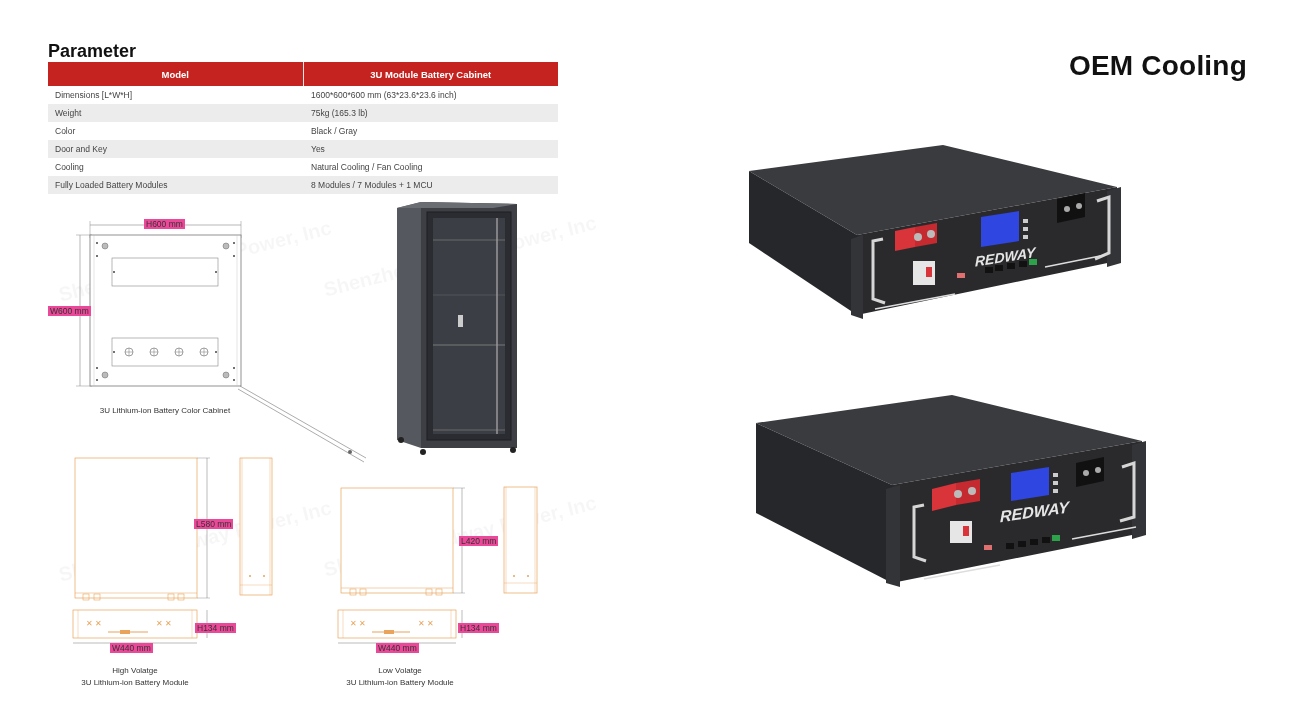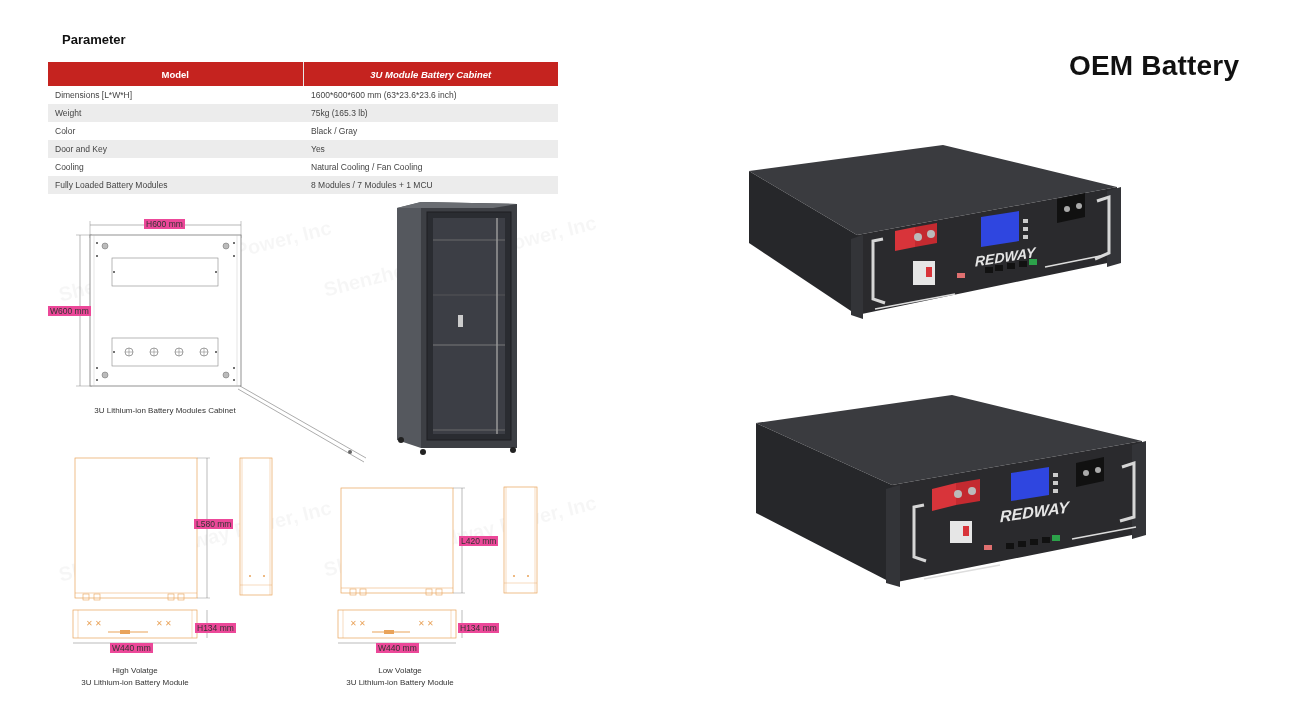--- a/index.html
+++ b/index.html
@@ -1,23 +1,23 @@
 <!DOCTYPE html>
 <html><head>
 <meta charset="utf-8">
 <style>
   * { box-sizing: border-box; margin: 0; padding: 0; }
   html, body { width: 1300px; height: 727px; background: #ffffff; overflow: hidden; }
   body { position: relative; font-family: "Liberation Sans", sans-serif; color: #333; }
 
-  .section-title { position: absolute; left: 48px; top: 32px; font-size: 13px; font-weight: bold; color: #111; margin-left: 14px; }
+  .section-title { position: absolute; left: 48px; top: 41px; font-size: 18px; font-weight: bold; color: #111; }
 
   .param-table { position: absolute; left: 48px; top: 62px; width: 510px; border-collapse: collapse; font-size: 8.5px; }
   .param-table th { background: #c5231f; color: #fff; font-weight: bold; font-size: 9.5px; height: 24px; text-align: center; }
-  .param-table th + th { border-left: 1px solid #e8e8e8; font-style: italic; }
+  .param-table th + th { border-left: 1px solid #e8e8e8; }
   .param-table td { height: 18px; padding: 0 7px; color: #444; }
   .param-table tr:nth-child(even) td { background: #ececec; }
   .param-table td.col-val { padding-left: 8px; }
 
   .oem-title { position: absolute; left: 1069px; top: 50px; font-size: 28px; font-weight: bold; color: #111; letter-spacing: 0.2px; }
 
   .drawing-label { position: absolute; font-size: 8px; color: #333; text-align: center; line-height: 12px; }
   .dim-label { position: absolute; font-size: 8.5px; color: #333; background: #ec4899; padding: 0 2px; }
 
   .watermark { position: absolute; font-size: 20px; color: rgba(0,0,0,0.035); transform: rotate(-14deg); white-space: nowrap; font-weight: bold; }
@@ -117,21 +117,21 @@
   <circle cx="44" cy="134" r="1" fill="#444"></circle>
     <circle cx="146" cy="134" r="1" fill="#444"></circle>
 
   <line x1="170" y1="168" x2="296" y2="240" stroke="#888" stroke-width="0.7"></line>
   <line x1="168" y1="171" x2="294" y2="244" stroke="#888" stroke-width="0.7"></line>
   <circle cx="280" cy="234" r="2" fill="#666"></circle>
 </svg>
 
 <div class="dim-label" style="left:144px;top:219px">H600 mm</div>
 <div class="dim-label" style="left:48px;top:306px">W600 mm</div>
-<div class="drawing-label" style="left:70px;top:405px;width:190px">3U Lithium-ion Battery Modules Cabinet</div>
+<div class="drawing-label" style="left:70px;top:405px;width:190px">3U Lithium-ion Battery Color Cabinet</div>
 
 <svg style="left:393px;top:200px" width="130" height="262" viewBox="0 0 130 262">
   <polygon points="4,8 28,2 28,248 4,240" fill="#55585e"></polygon>
   <polygon points="28,2 124,4 124,248 28,248" fill="#3d3f44"></polygon>
   <polygon points="4,8 28,2 124,4 100,8" fill="#6a6d72"></polygon>
   <rect x="34" y="12" width="84" height="228" fill="#2a2c31" stroke="#1e1f22" stroke-width="1"></rect>
   <rect x="40" y="18" width="72" height="216" fill="#4b4f55" opacity="0.55"></rect>
   <line x1="40" y1="40" x2="112" y2="40" stroke="#777" stroke-width="0.8"></line>
   <line x1="40" y1="95" x2="112" y2="95" stroke="#666" stroke-width="0.6"></line>
   <line x1="40" y1="145" x2="112" y2="145" stroke="#888" stroke-width="0.8"></line>
@@ -210,21 +210,21 @@
   <line x1="124" y1="125" x2="124" y2="153" stroke="#777" stroke-width="0.5"></line>
 </svg>
 <div class="dim-label" style="left:459px;top:536px">L420 mm</div>
 <div class="dim-label" style="left:458px;top:623px">H134 mm</div>
 <div class="dim-label" style="left:376px;top:643px">W440 mm</div>
 <div class="drawing-label" style="left:320px;top:665px;width:160px">
   <div>Low Volatge</div>
   <div>3U Lithium-ion Battery Module</div>
 </div>
 
-<div class="oem-title">OEM Battery</div>
+<div class="oem-title">OEM Cooling</div>
 
 <svg style="left:745px;top:143px" width="380" height="178" viewBox="0 0 380 178">
 
   <polygon points="4,28 198,2 372,44 112,92" fill="#3a3b3f"></polygon>
 
   <polygon points="4,28 112,92 112,172 4,100" fill="#26272a"></polygon>
 
   <polygon points="112,92 372,44 372,118 112,172" fill="#2a2a2d"></polygon>
   <polygon points="106,96 118,92 118,176 106,172" fill="#333438"></polygon>
   <polygon points="362,48 376,44 376,120 362,124" fill="#333438"></polygon>

